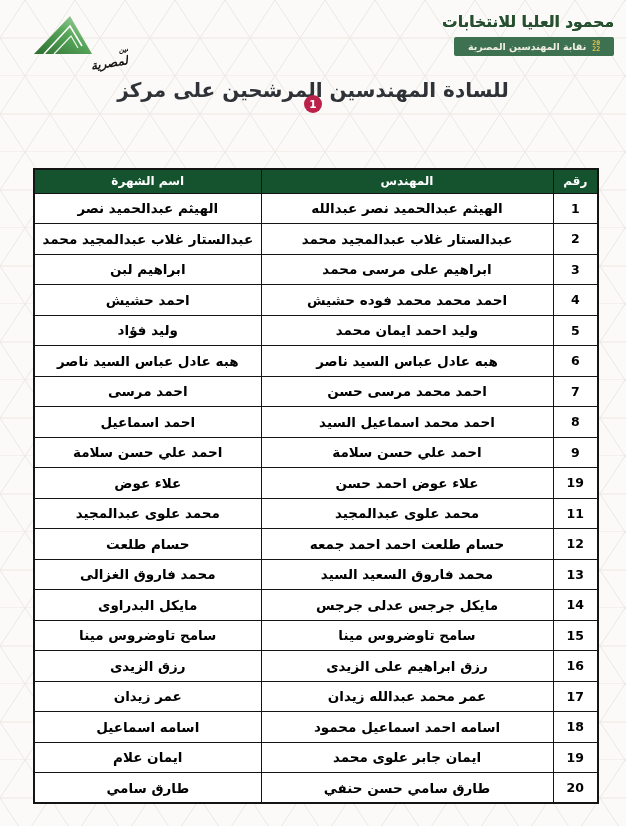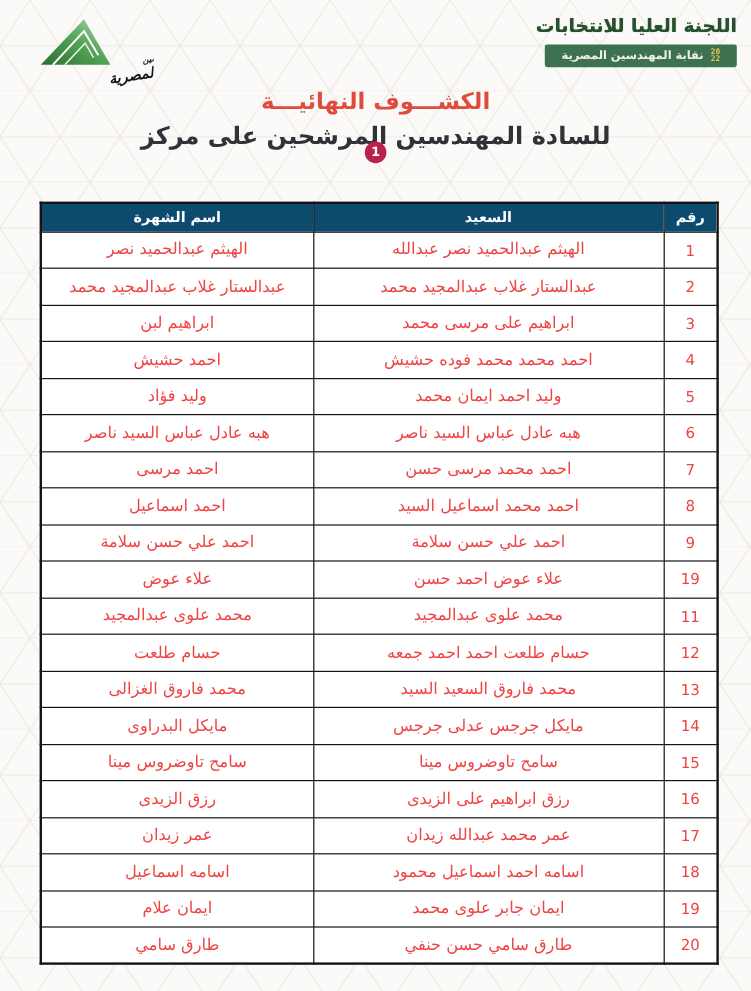--- a/index.html
+++ b/index.html
@@ -67,26 +67,26 @@
     border-collapse: collapse; table-layout: fixed;
     direction: rtl; background: #ffffff;
     border: 2px solid #141414;
   }
   .list-table th, .list-table td {
     border: 1px solid #141414;
     text-align: center; vertical-align: middle;
     overflow: hidden; white-space: nowrap;
   }
   .list-table th {
-    background: #0c4a6e; color: #ffffff;
+    background: #14532d; color: #ffffff;
     font-size: 12px; font-weight: bold; height: 24px;
   }
   .list-table td {
-    height: 30.5px; color: #ef4444;
-    font-size: 13.5px; font-weight: normal;
+    height: 30.5px; color: #000000;
+    font-size: 13.5px; font-weight: bold;
   }
   .col-no { width: 45px; }
   .col-eng { width: 292px; }
   .col-alias { width: 227px; }
   .list-table td.no-cell { font-size: 12.5px; }
 </style>
 </head>
 <body>
 
 <svg class="bg-pattern" width="626" height="826" xmlns="http://www.w3.org/2000/svg">
@@ -114,48 +114,47 @@
       <polyline points="16,42 42,14 54,34" fill="none" stroke="#ffffff" stroke-width="1.6"></polyline>
       <polyline points="26,42 43,24 50,36" fill="none" stroke="#eef6ee" stroke-width="1.2"></polyline>
       <g transform="rotate(-9 50 50)" fill="#161616" font-family="DejaVu Sans, sans-serif" font-weight="bold" font-style="italic">
         <text x="92" y="47" font-size="7" text-anchor="end" id="logo-line1">نقابة المهندسين</text>
         <text x="62" y="60" font-size="12" text-anchor="end" id="logo-line2">المصرية</text>
       </g>
     </svg>
   </div>
 
   <div class="committee">
-    <div class="committee-title">اللجنة العليا للانتخابات</div>
+    <div class="committee-title">محمود العليا للانتخابات</div>
     <div class="committee-strip">
       <span class="year-badge">
         <span>20</span>
         <span>22</span>
       </span>
       <span class="org">نقابة المهندسين المصرية</span>
     </div>
   </div>
 
   <div class="headings">
-    <div class="title-red">الكشـــوف النهائيـــة</div>
     <div class="title-sub">للسادة المهندسين المرشحين على مركز</div>
     <div class="category-line">
       <span class="center-badge">1</span>
     </div>
   </div>
 
   <table class="list-table">
     <colgroup>
       <col class="col-no">
         <col class="col-eng">
         <col class="col-alias">
     </colgroup>
     <thead>
       <tr>
         <th>رقم</th>
-        <th>السعيد</th>
+        <th>المهندس</th>
         <th>اسم الشهرة</th>
       </tr>
     </thead>
     <tbody id="rows-body">
         <tr>
     <td class="no-cell">1</td>
     <td>الهيثم عبدالحميد نصر عبدالله</td>
     <td>الهيثم عبدالحميد نصر</td>
   </tr>
         <tr>

